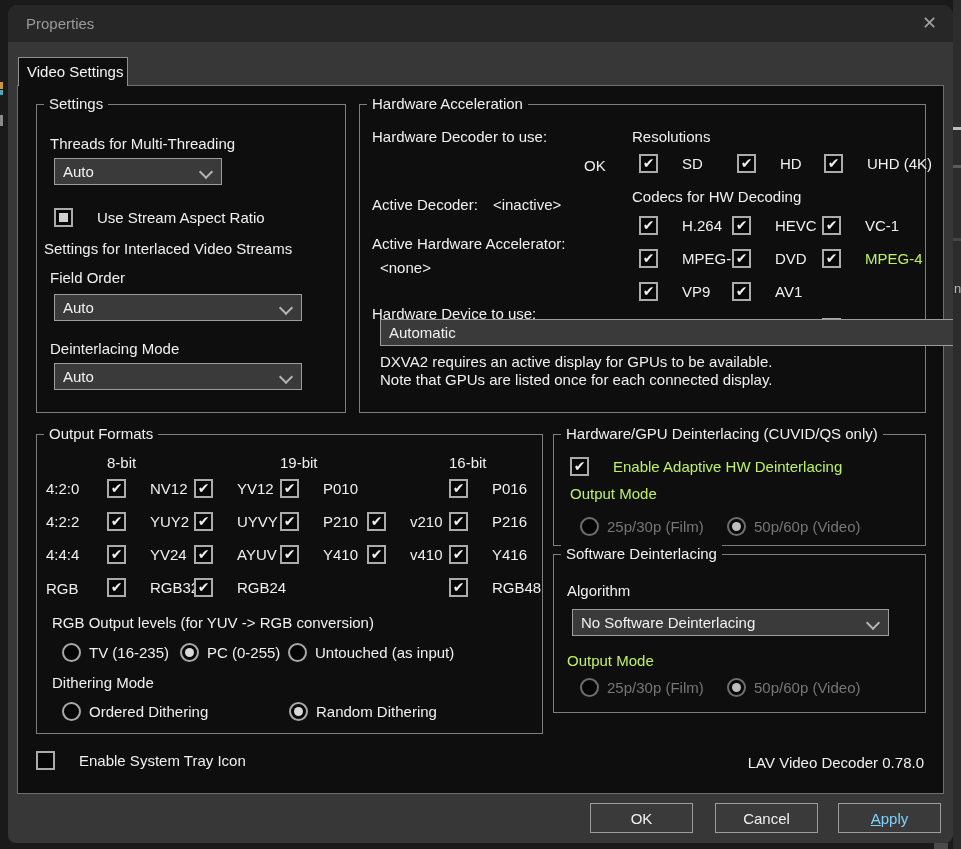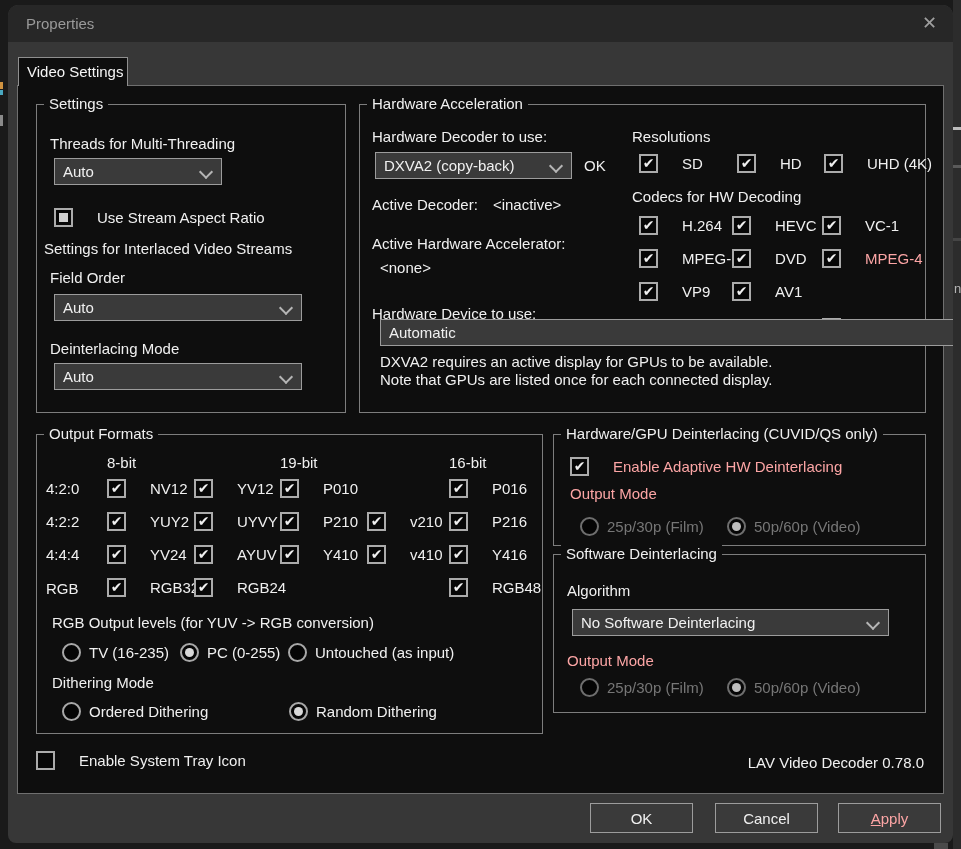--- a/index.html
+++ b/index.html
@@ -41,21 +41,21 @@
   
   .group{
     position:absolute;border:1px solid #7d7d7d;box-sizing:border-box;
   }
   .gtitle{
     position:absolute;top:-10px;left:7px;background:#0e0e0e;
     padding:0 5px;white-space:nowrap;color:#f0f0f0;
   }
   
   .lbl{position:absolute;white-space:nowrap;color:#f0f0f0;}
-  .dim{color:#fca5a5;}
+  .dim{color:#bef264;}
   .row{display:flex;align-items:baseline;}
   
   .combo{
     position:absolute;height:27px;background:#3a3a3a;
     border:1px solid #9c9c9c;box-sizing:border-box;
     display:flex;align-items:center;padding:0 34px 0 8px;cursor:default;
   }
   .combo .cval{white-space:nowrap;overflow:hidden;}
   .chev{
     position:absolute;right:10px;top:8px;width:8px;height:8px;
@@ -85,21 +85,21 @@
   .rd.dis{color:#767676;}
   .rd.dis .dot{border-color:#6e6e6e;}
   .rd.dis.sel .dot::before{background:#bdbdbd;}
   
   .btn{
     position:absolute;width:103px;height:30px;box-sizing:border-box;
     background:#3a3a3a;border:1px solid #9c9c9c;color:#f0f0f0;
     display:flex;align-items:center;justify-content:center;cursor:default;
   }
   .btn span{display:block;}
-  .btn.disabled{color:#fca5a5;}
+  .btn.disabled{color:#7dd3fc;}
   .btn.disabled span::first-letter{text-decoration:underline;}
   
   .frag{position:absolute;}
   .right-strip{position:absolute;left:953px;top:0;width:8px;height:849px;background:#2c2c2c;}
 </style>
 </head>
 <body>
 
 <div class="frag" style="left:0;top:82px;width:3px;height:7px;background:#cf9240;"></div>
 <div class="frag" style="left:0;top:90px;width:3px;height:5px;background:#49a8c0;"></div>
@@ -143,24 +143,20 @@
       <span class="lbl" style="left:13px;top:235px;">Deinterlacing Mode</span>
       <div class="combo" style="left:17px;top:258px;width:248px;">
         <span class="cval">Auto</span>
         <span class="chev"></span>
       </div>
     </div>
 
     <div class="group" style="left:341px;top:18px;width:567px;height:309px;">
       <span class="gtitle">Hardware Acceleration</span>
       <span class="lbl" style="left:12px;top:23px;">Hardware Decoder to use:</span>
-      <div class="combo" style="left:15px;top:47px;width:197px;">
-        <span class="cval">DXVA2 (copy-back)</span>
-        <span class="chev"></span>
-      </div>
       <span class="lbl" style="left:224px;top:52px;">OK</span>
 
       <div class="lbl row" style="left:12px;top:91px;">
         <span>Active Decoder:</span>
         <span style="margin-left:15px;">&lt;inactive&gt;</span>
       </div>
       <span class="lbl" style="left:12px;top:130px;">Active Hardware Accelerator:</span>
       <span class="lbl" style="left:20px;top:154px;">&lt;none&gt;</span>
 
       <span class="lbl" style="left:272px;top:23px;">Resolutions</span>

